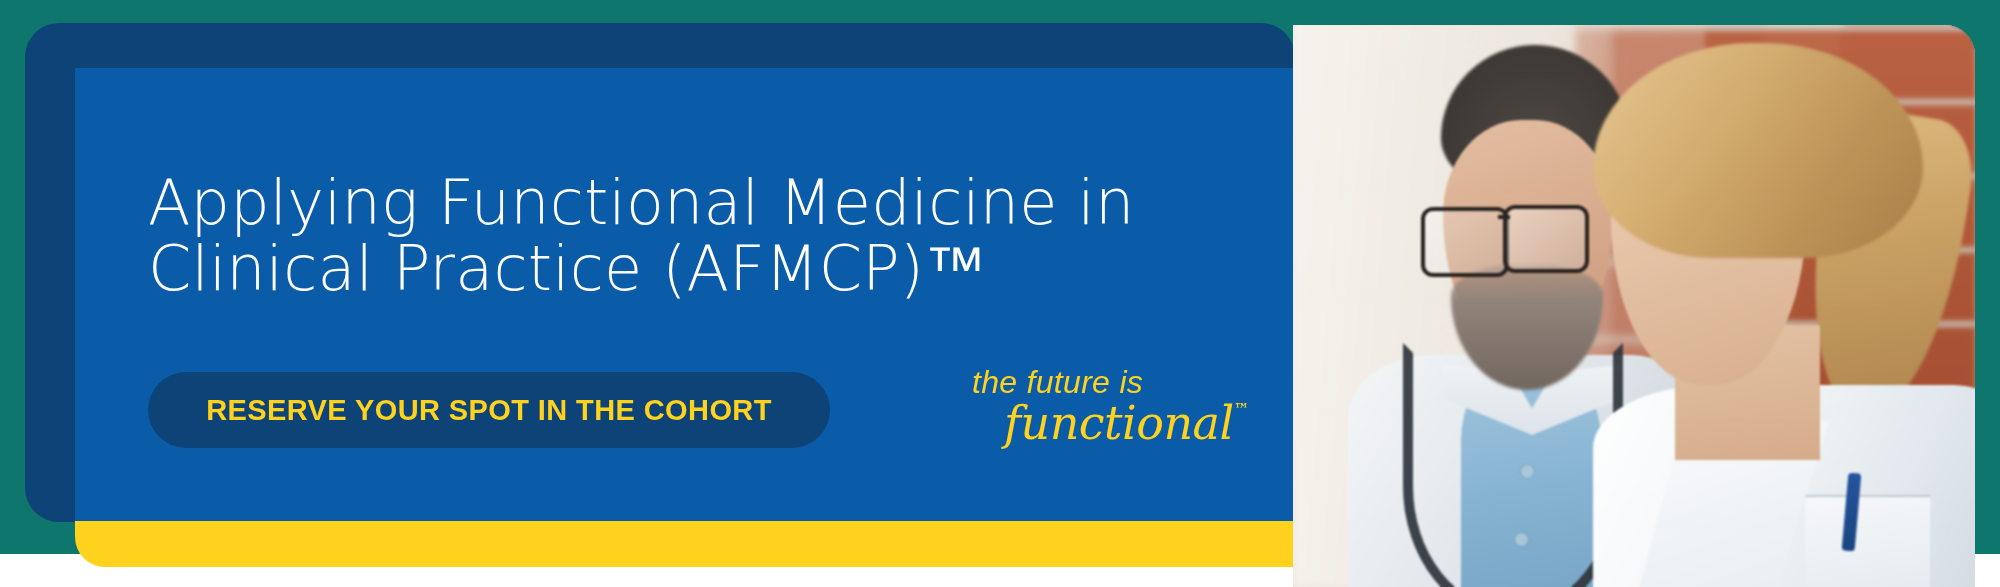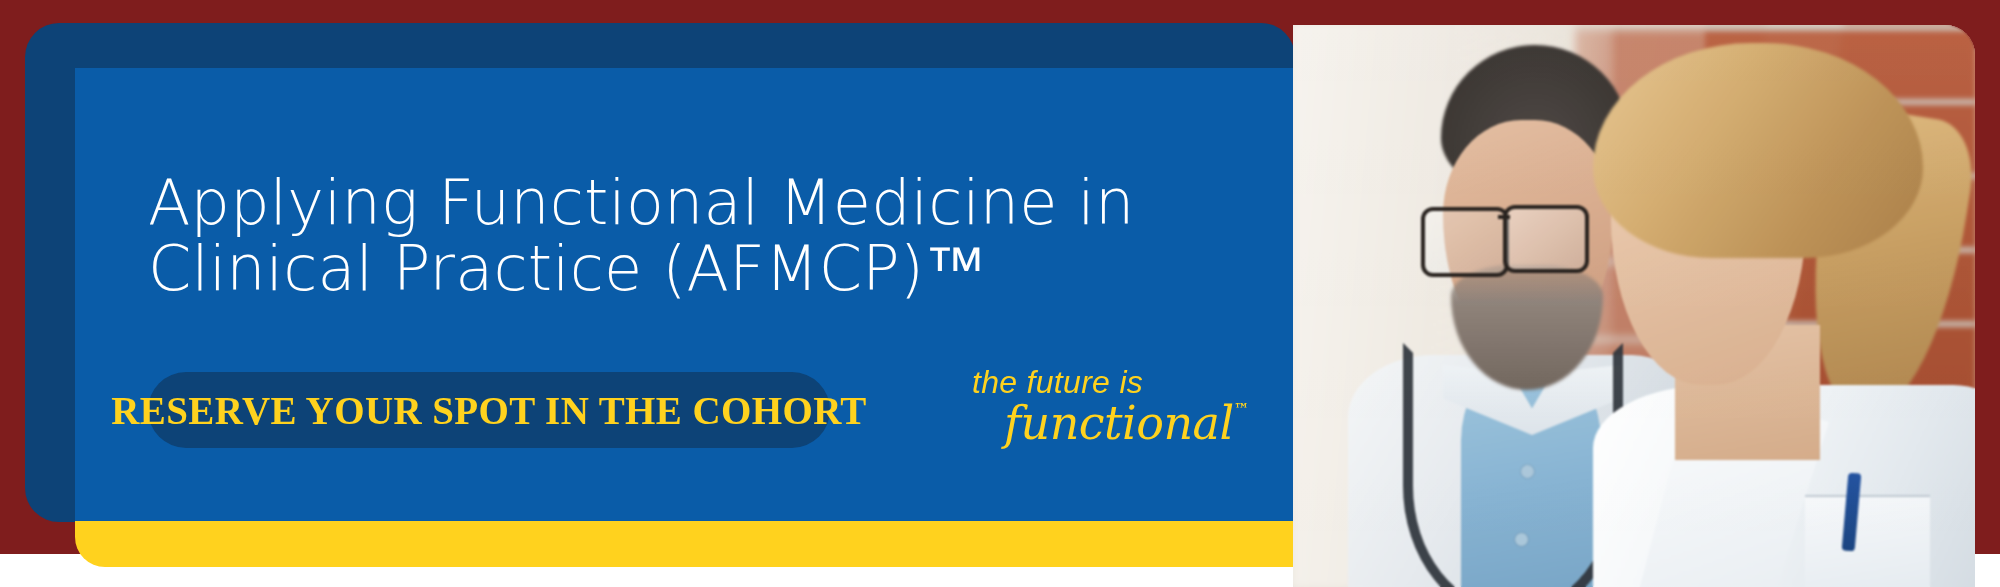--- a/index.html
+++ b/index.html
@@ -1,18 +1,18 @@
 <!DOCTYPE html>
 <html><head>
 <meta charset="utf-8">
 <style>
   html,body{margin:0;padding:0;background:#ffffff;}
   body{width:2000px;height:587px;overflow:hidden;font-family:"Liberation Sans",sans-serif;}
 
-  #banner{position:relative;width:2000px;height:554px;background:#7f1d1d;}
+  #banner{position:relative;width:2000px;height:554px;background:#0f766e;}
 
   
   .navy-card{
     position:absolute;left:25px;top:23px;width:1270px;height:499px;
     background:#0d4377;border-radius:34px;
   }
 
   
   .blue-panel{
     position:absolute;left:75px;top:68px;width:1218px;height:453px;
@@ -34,22 +34,22 @@
   }
 
   
   .cta-button{
     position:absolute;left:148px;top:372px;width:682px;height:76px;
     background:#0d4377;border-radius:38px;border:none;
     display:flex;align-items:center;justify-content:center;
     cursor:pointer;padding:0;
   }
   .cta-label{
-    color:#ffd21e;font-weight:bold;font-size:39px;letter-spacing:.4px;
-    font-family:Liberation Serif, serif;white-space:nowrap;
+    color:#ffd21e;font-weight:bold;font-size:29px;letter-spacing:.4px;
+    font-family:Liberation Sans, sans-serif;white-space:nowrap;
   }
 
   
   .tagline{
     position:absolute;left:938px;top:366px;width:300px;color:#ffd21e;
     font-family:"DejaVu Serif","Liberation Serif",serif;
     margin-left:34px;
   }
   .tag-line1{
     font-style:italic;font-size:32px;line-height:1;letter-spacing:.3px;

